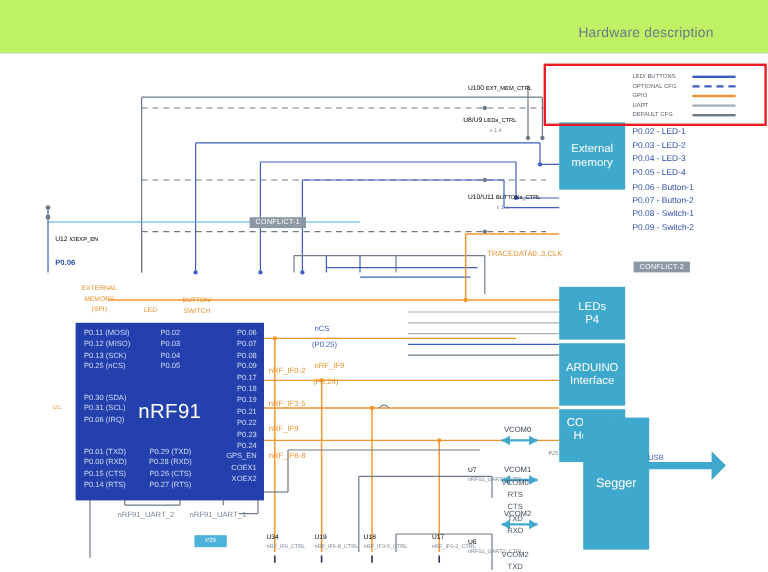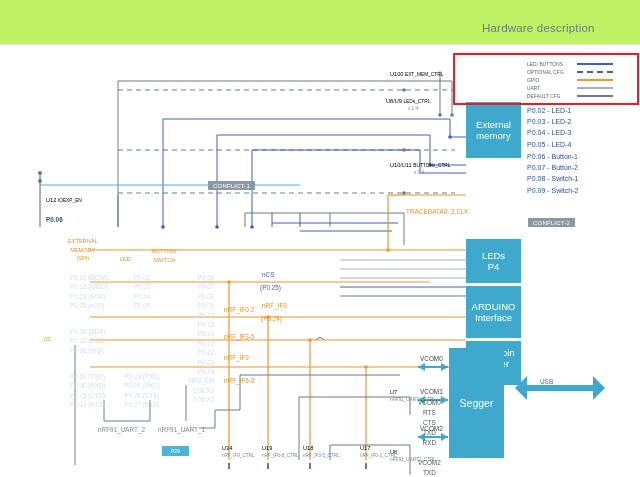--- a/index.html
+++ b/index.html
@@ -215,24 +215,27 @@
 Interface</span>
     </div>
 
     <div class="blk" style="left:466px;top:296px;width:55px;height:44px;">
       <span style="white-space:pre-line;">COEX pin
 Header
 P1</span>
     </div>
     <div class="lbl f5 grey" style="left:457px;top:330px;color:#6d7a86;">P25</div>
 
-    <div class="blk" style="left:449px;top:303px;width:55px;height:110px;font-size:10.5px;">
+    <div class="blk" style="left:486px;top:303px;width:55px;height:110px;font-size:10.5px;">
       <span>Segger</span>
     </div>
 
+    <div class="nrf" style="left:63px;top:224px;width:157px;height:148px;">
+      <div class="title">nRF91</div>
+    </div>
 
     <div class="pincol" style="left:70px;top:228px;">
       <div>P0.11 (MOSI)</div>
         <div>P0.12 (MISO)</div>
       <div>P0.13 (SCK)</div>
         <div>P0.25 (nCS)</div>
     </div>
     <div class="pincol" style="left:70px;top:282px;">
       <div>P0.30 (SDA)</div>
         <div>P0.31 (SCL)</div>

